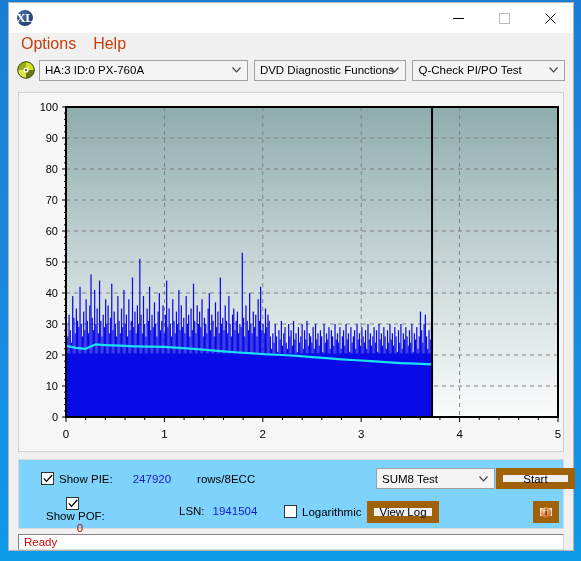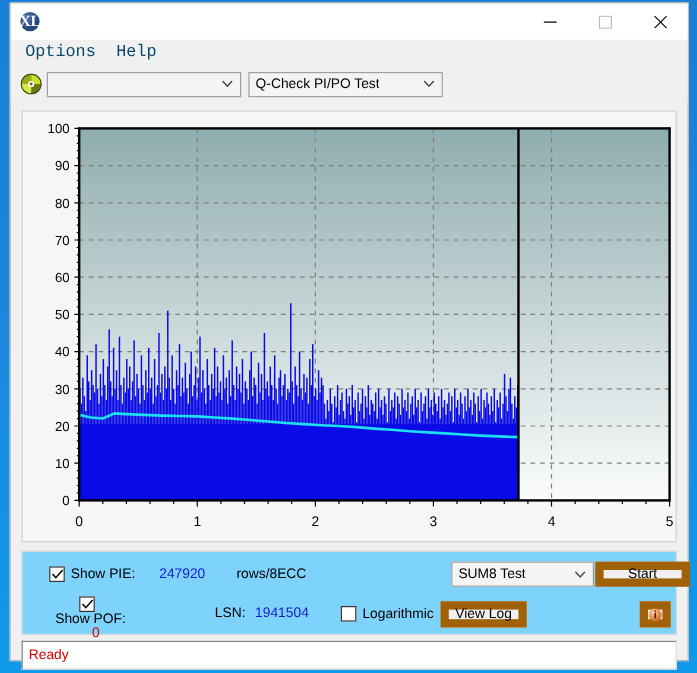--- a/index.html
+++ b/index.html
@@ -55,25 +55,24 @@
   }
   .win-btn svg { display: block; }
   
   .menubar {
     height: 22px;
     background: #f0f0f0;
     display: flex; align-items: center;
     padding-left: 8px;
   }
   .menu-item {
-    font-size: 14px; color: #0c4a6e;
+    font-size: 16px; color: #c2410c;
     padding: 2px 9px 3px 4px;
     margin-right: 4px;
     white-space: nowrap;
-    font-family: Liberation Mono, monospace;
   }
   
   .toolbar {
     height: 30px;
     background: #f0f0f0;
     display: flex; align-items: center;
     padding: 0 8px;
     box-sizing: border-box;
   }
   .disc-icon {
@@ -138,21 +137,21 @@
     border: 7px solid #a16207;
     box-sizing: border-box;
     font-size: 11.5px; color: #000;
     display: flex; align-items: center; justify-content: center;
     white-space: nowrap;
   }
   
   .statusbar {
     position: absolute;
     left: 9px; top: 531px;
-    width: 546px; height: 24px;
+    width: 546px; height: 16px;
     background: #ffffff;
     border: 1px solid #828282;
     border-right-color: #d8d8d8;
     border-bottom-color: #d8d8d8;
     box-sizing: border-box;
     display: flex; align-items: center;
     padding-left: 5px;
   }
   .status-text { font-size: 11.5px; color: #d00000; }
 </style>
@@ -195,22 +194,31 @@
           <circle cx="9" cy="9" r="8.3" fill="#6b7a10"></circle>
           <path d="M9 9 L9 0.7 A8.3 8.3 0 0 1 17.3 9 Z" fill="#cfe02a"></path>
           <path d="M9 9 L0.7 9 A8.3 8.3 0 0 1 9 0.7 Z" fill="#9aad18"></path>
           <path d="M9 9 L9 17.3 A8.3 8.3 0 0 1 0.7 9 Z" fill="#d8e84a"></path>
           <circle cx="9" cy="9" r="2.6" fill="#ffffff"></circle>
           <circle cx="9" cy="9" r="1.2" fill="#5e6b10"></circle>
           <circle cx="9" cy="9" r="8.3" fill="none" stroke="#3e470a" stroke-width="1"></circle>
         </svg>
       </div>
 
+      <div class="combo" id="combo-drive">
+        <span class="cval">HA:3 ID:0  PX-760A</span>
+        <span class="carrow">
+          <svg width="9" height="6" viewBox="0 0 9 6">
+              <polyline points="0.5,0.5 4.5,4.8 8.5,0.5" fill="none" stroke="#444" stroke-width="1.2"></polyline>
+            </svg>
+        </span>
+      </div>
 
       <div class="combo" id="combo-func">
+        <span class="cval">DVD Diagnostic Functions</span>
         <span class="carrow">
           <svg width="9" height="6" viewBox="0 0 9 6">
               <polyline points="0.5,0.5 4.5,4.8 8.5,0.5" fill="none" stroke="#444" stroke-width="1.2"></polyline>
             </svg>
         </span>
       </div>
 
       <div class="combo" id="combo-test">
         <span class="cval">Q-Check PI/PO Test</span>
         <span class="carrow">

